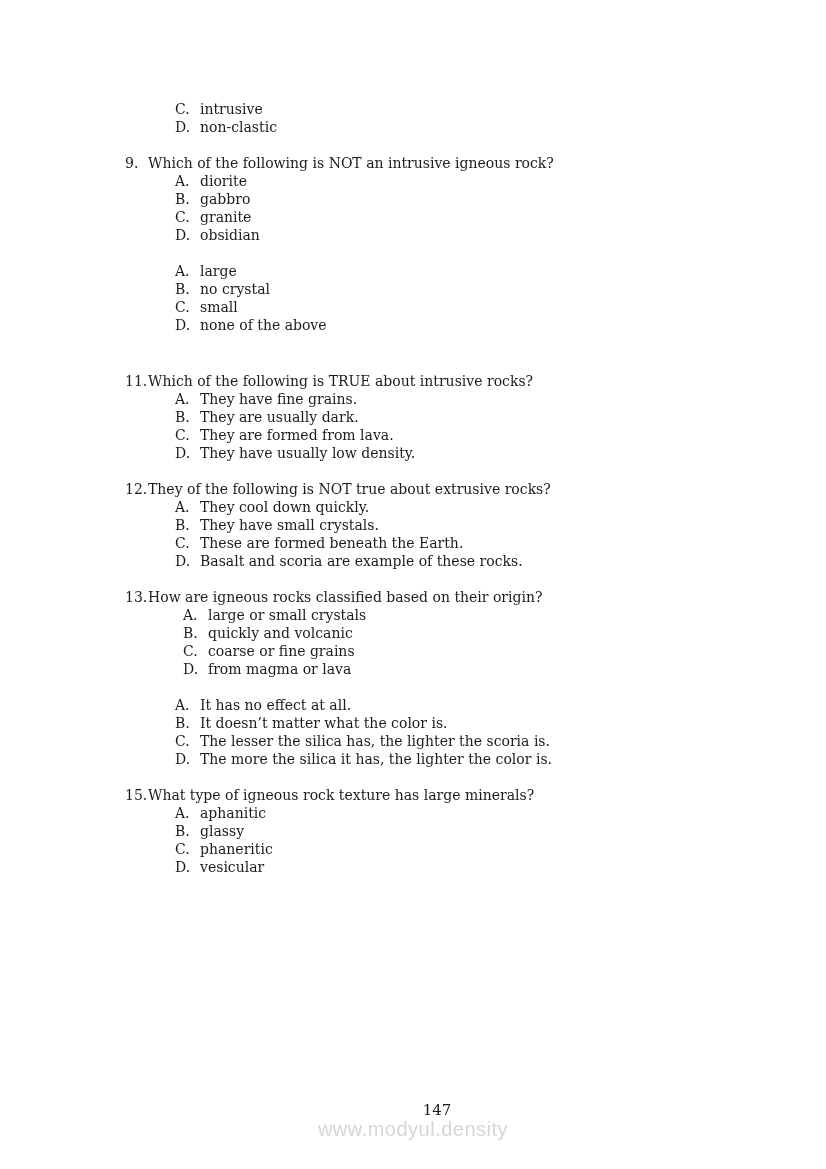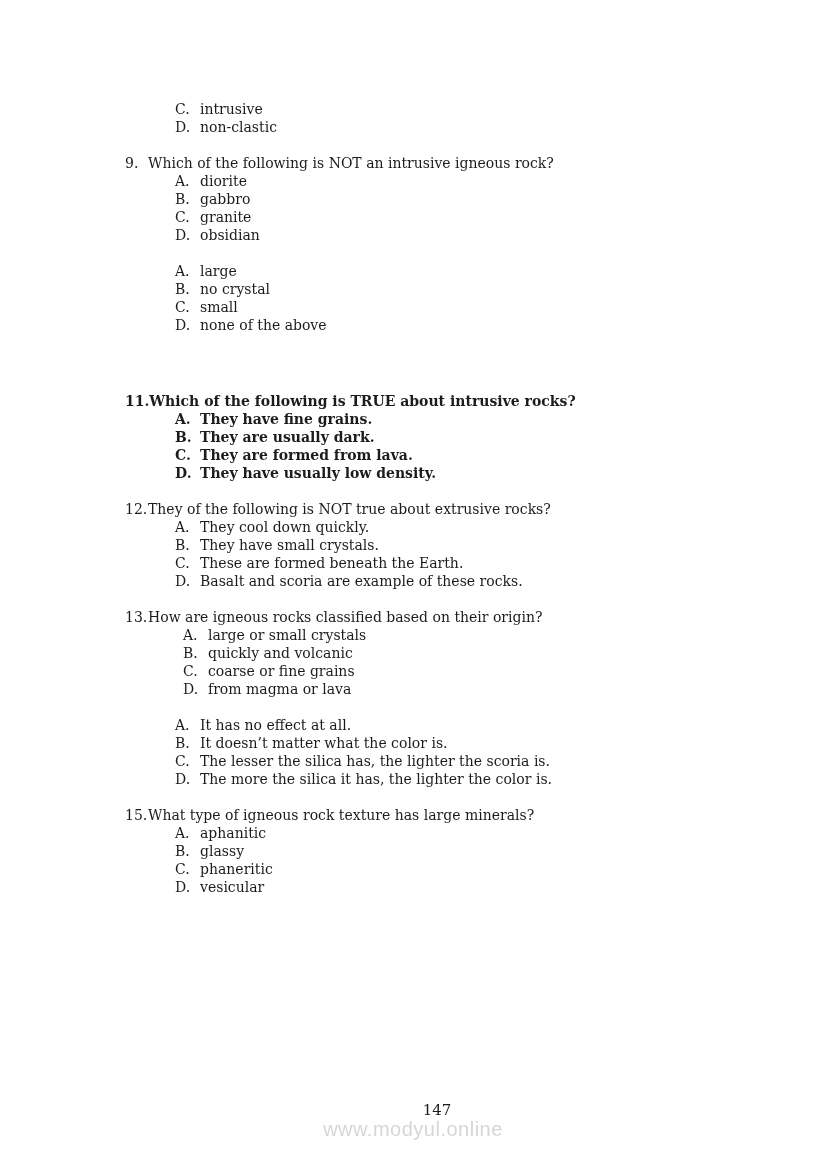--- a/index.html
+++ b/index.html
@@ -15,21 +15,21 @@
     overflow: hidden;
   }
   .content {
     position: absolute;
     top: 100px;
     left: 125px;
     width: 640px;
   }
   .leftover-options { margin-left: 50px; }
   .question { margin-top: 18px; }
-  .question.extra-gap { margin-top: 58px; font-weight: bold; }
+  .question.extra-gap { margin-top: 38px; }
   .q-head { display: flex; }
   .q-num { flex: 0 0 23px; }
   .q-text { flex: 1 1 auto; }
   .q-line { display: block; white-space: nowrap; }
   .options { margin-left: 50px; }
   .options.indent-more { margin-left: 58px; }
   .option { display: flex; }
   .opt-letter { flex: 0 0 25px; }
   .opt-text { flex: 1 1 auto; white-space: nowrap; }
   .footer-number {
@@ -244,14 +244,14 @@
         <div class="option">
           <span class="opt-letter">D.</span>
           <span class="opt-text">vesicular</span>
         </div>
       </div>
     </section>
 
   </div>
 
   <div class="footer-number">147</div>
-  <div class="watermark">www.modyul.online</div>
+  <div class="watermark">www.modyul.density</div>
 </div>
 
 </body></html>

